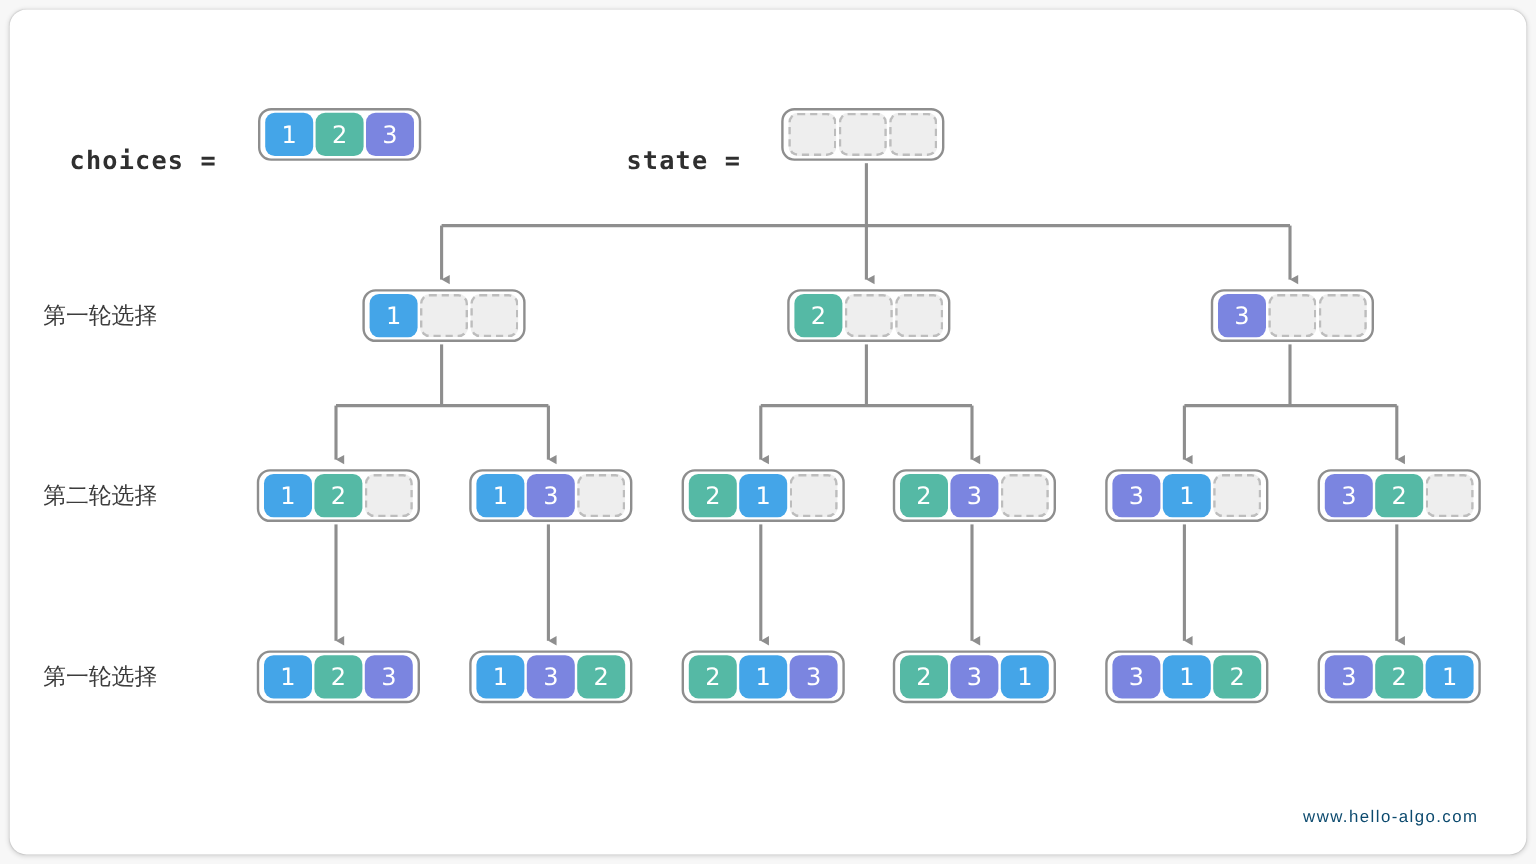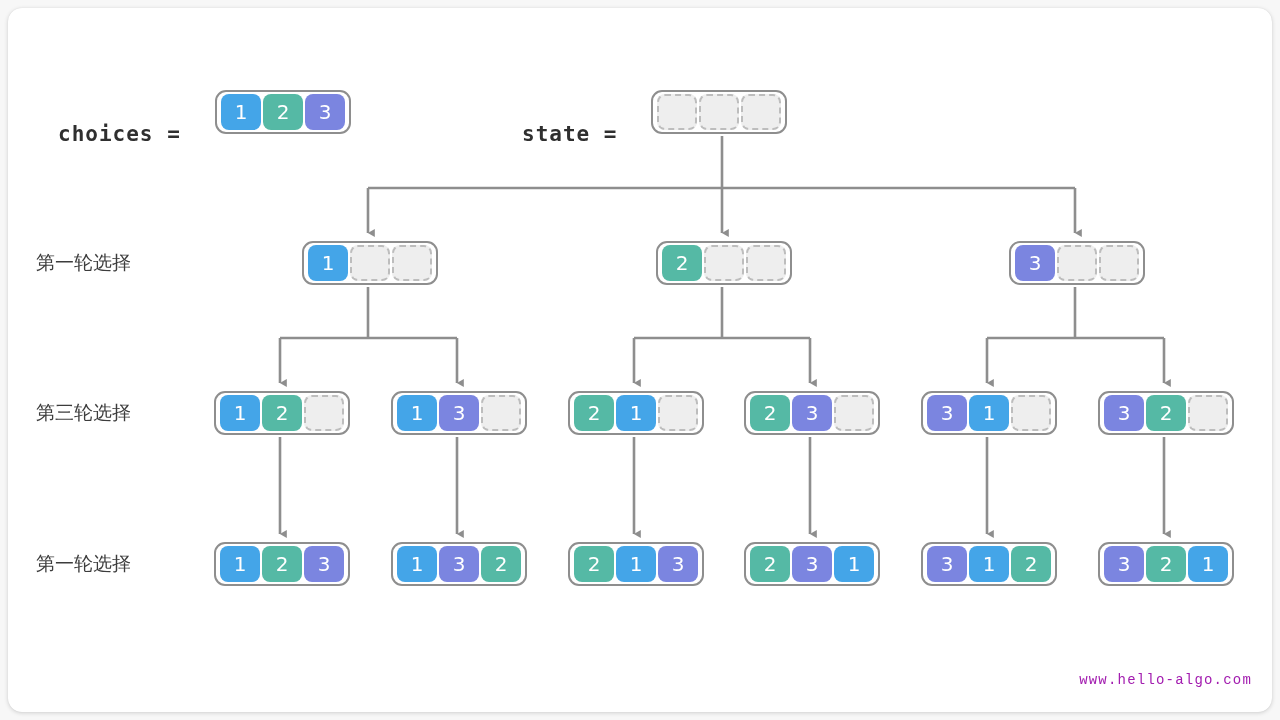--- a/index.html
+++ b/index.html
@@ -81,25 +81,25 @@
   }
   .cell.empty {
     background: #eeeeee;
     border: 2px dashed #bdbdbd;
     color: transparent;
   }
 
   
   #watermark {
     position: absolute;
-    right: 28px;
+    right: 48px;
     bottom: 32px;
-    font-family: Liberation Mono, monospace;
+    font-family: Liberation Sans, sans-serif;
     font-size: 14px;
-    color: #a21caf;
+    color: #0c4a6e;
     letter-spacing: 1.2px;
     white-space: nowrap;
   }
 </style>
 </head>
 <body>
 
 <div id="root">
   <div id="card"></div>
 
@@ -149,21 +149,21 @@
     </div>
 
   <div class="code-label" style="left:522px; top:98px; transform:translateY(-50%);">state =</div>
   <div class="node" id="state-node" style="left:651px; top:90px;">
       <div class="cell empty"></div>
       <div class="cell empty"></div>
       <div class="cell empty"></div>
     </div>
 
   <div class="row-label" style="left:36px; top:263px; transform:translateY(-50%);">第一轮选择</div>
-  <div class="row-label" style="left:36px; top:413px; transform:translateY(-50%);">第三轮选择</div>
+  <div class="row-label" style="left:36px; top:413px; transform:translateY(-50%);">第二轮选择</div>
   <div class="row-label" style="left:36px; top:564px; transform:translateY(-50%);">第一轮选择</div>
 
   <div id="nodes-layer">
       <div class="node" style="top: 241px; left: 302px;">
         <div class="cell" style="background: rgb(68, 165, 232);">1</div>
         <div class="cell empty"></div>
         <div class="cell empty"></div>
       </div>
       <div class="node" style="top: 241px; left: 656px;">
         <div class="cell" style="background: rgb(85, 185, 165);">2</div>

